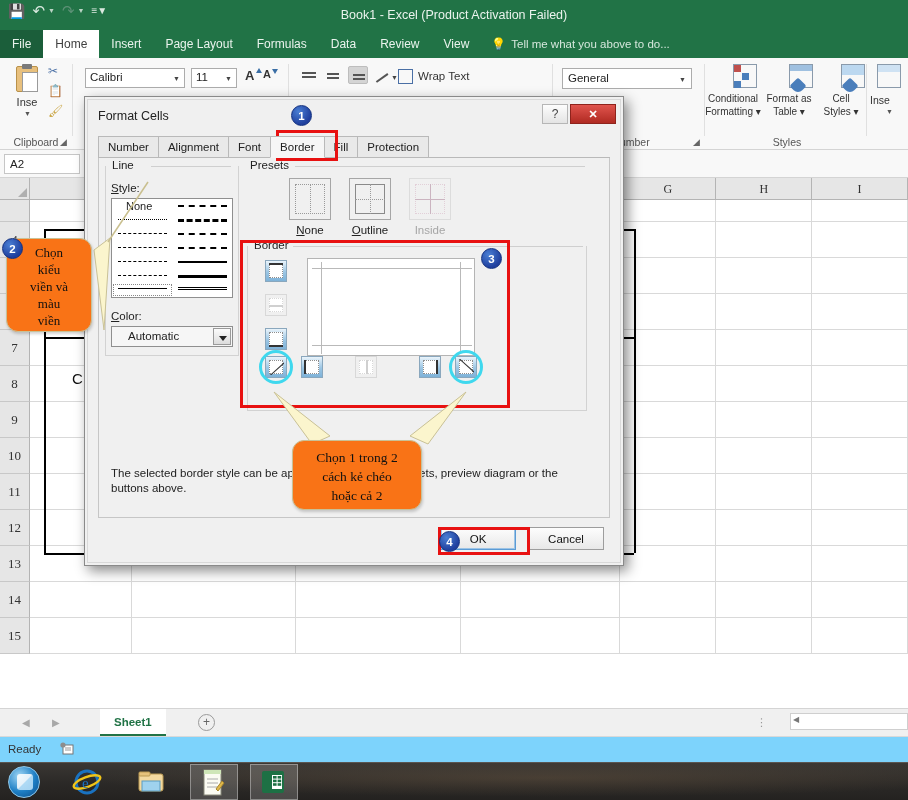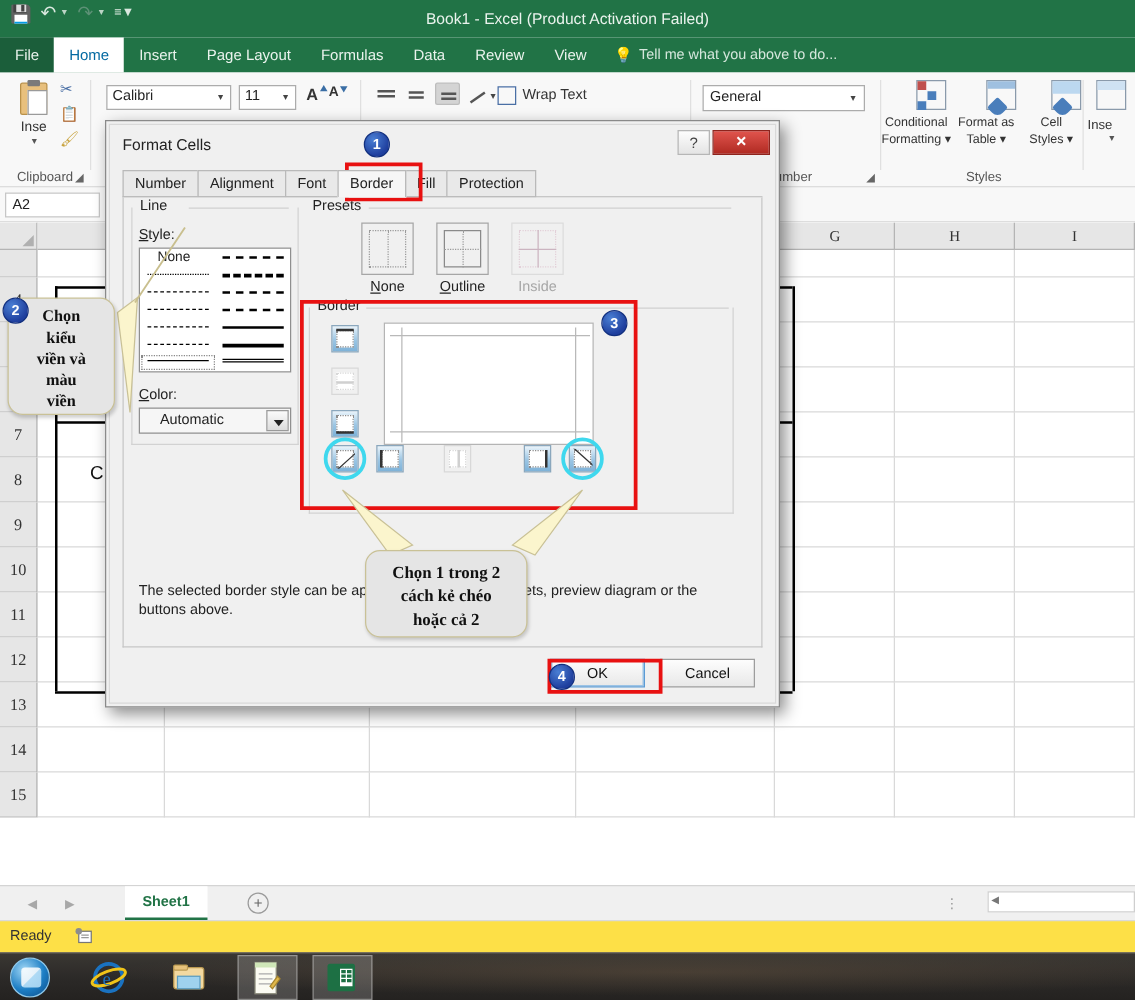--- a/index.html
+++ b/index.html
@@ -29,21 +29,21 @@
 
   
   #ribbon-tabs {
     position:absolute; left:0; top:30px; width:908px; height:28px;
     background:#217346; display:flex; align-items:flex-end;
   }
   .rtab {
     height:28px; line-height:28px; padding:0 12px; font-size:12px;
     color:#eaf3ed; cursor:default; white-space:nowrap;
   }
-  .rtab.active { background:#ffffff; color:#0369a1; }
+  .rtab.active { background:#ffffff; color:#404040; }
   .rtab.file { background:#1b5e3a; }
   #tellme { display:flex; align-items:center; gap:5px; padding-left:10px; height:28px; color:#d5e7dc; font-size:11.5px; }
   .bulb { color:#f5d76e; font-size:12px; }
 
   
   #ribbon {
     position:absolute; left:0; top:58px; width:908px; height:92px;
     background:#f8f8f8; border-bottom:1px solid #d4d4d4;
   }
   .rgroup { position:absolute; top:0; height:92px; }
@@ -166,21 +166,21 @@
     border:1px solid #9a9a9a; border-radius:50%; color:#666; font-size:12px;
     line-height:15px; text-align:center; }
   #hscroll-dots { position:absolute; right:140px; top:7px; color:#999; font-size:11px; letter-spacing:1px;}
   #hscroll {
     position:absolute; right:0px; top:4px; width:118px; height:17px;
     background:#fff; border:1px solid #cfcfcf;
   }
   #hscroll::before{ content:"◀"; position:absolute; left:2px; top:1px; font-size:8px; color:#777;}
   #statusbar {
     position:absolute; left:0; top:736px; width:908px; height:26px;
-    background:#fde047; border-top:1px solid #d9d9d9;
+    background:#7dd3fc; border-top:1px solid #d9d9d9;
   }
   #status-ready { position:absolute; left:8px; top:6px; font-size:11.5px; color:#333; }
   #status-rec { position:absolute; left:60px; top:5px; width:14px; height:13px; }
 
   
   #taskbar {
     position:absolute; left:0; top:762px; width:908px; height:38px;
     background:#312f2c;
     background-image:linear-gradient(180deg,#3a3733 0%,#2b2927 55%,#242220 100%);
     border-top:1px solid #5a5550;
@@ -327,26 +327,25 @@
   .dbtn {
     position:absolute; width:76px; height:23px; font-size:11.5px; color:#111;
     text-align:center; line-height:22px;
     background:linear-gradient(#fdfdfd,#e8e8e8); border:1px solid #9d9d9d;
   }
   #btn-ok { right:104px; bottom:12px; border-color:#5b9bd5; box-shadow:0 0 0 1px #9cc3e5 inset; }
   #btn-cancel { right:16px; bottom:12px; }
 
   
   .callout {
-    position:absolute; background:#e5e5e5; border:1px solid #c9c196;
+    position:absolute; background:#f97316; border:1px solid #c9c196;
     border-radius:12px; z-index:55;
     box-shadow:1px 2px 3px rgba(0,0,0,.18);
     text-align:center; color:#111;
     font-family:"Liberation Serif", serif;
-    font-weight:bold;
   }
   #callout2 { left:6px; top:238px; width:86px; height:94px; padding-top:5px;
     font-size:13px; line-height:17px; }
   #callout3 { left:292px; top:440px; width:130px; height:70px; padding-top:7px;
     font-size:13.5px; line-height:19px; }
   .tailsvg { position:absolute; z-index:54; overflow:visible; }
 </style>
 </head>
 <body>
 

